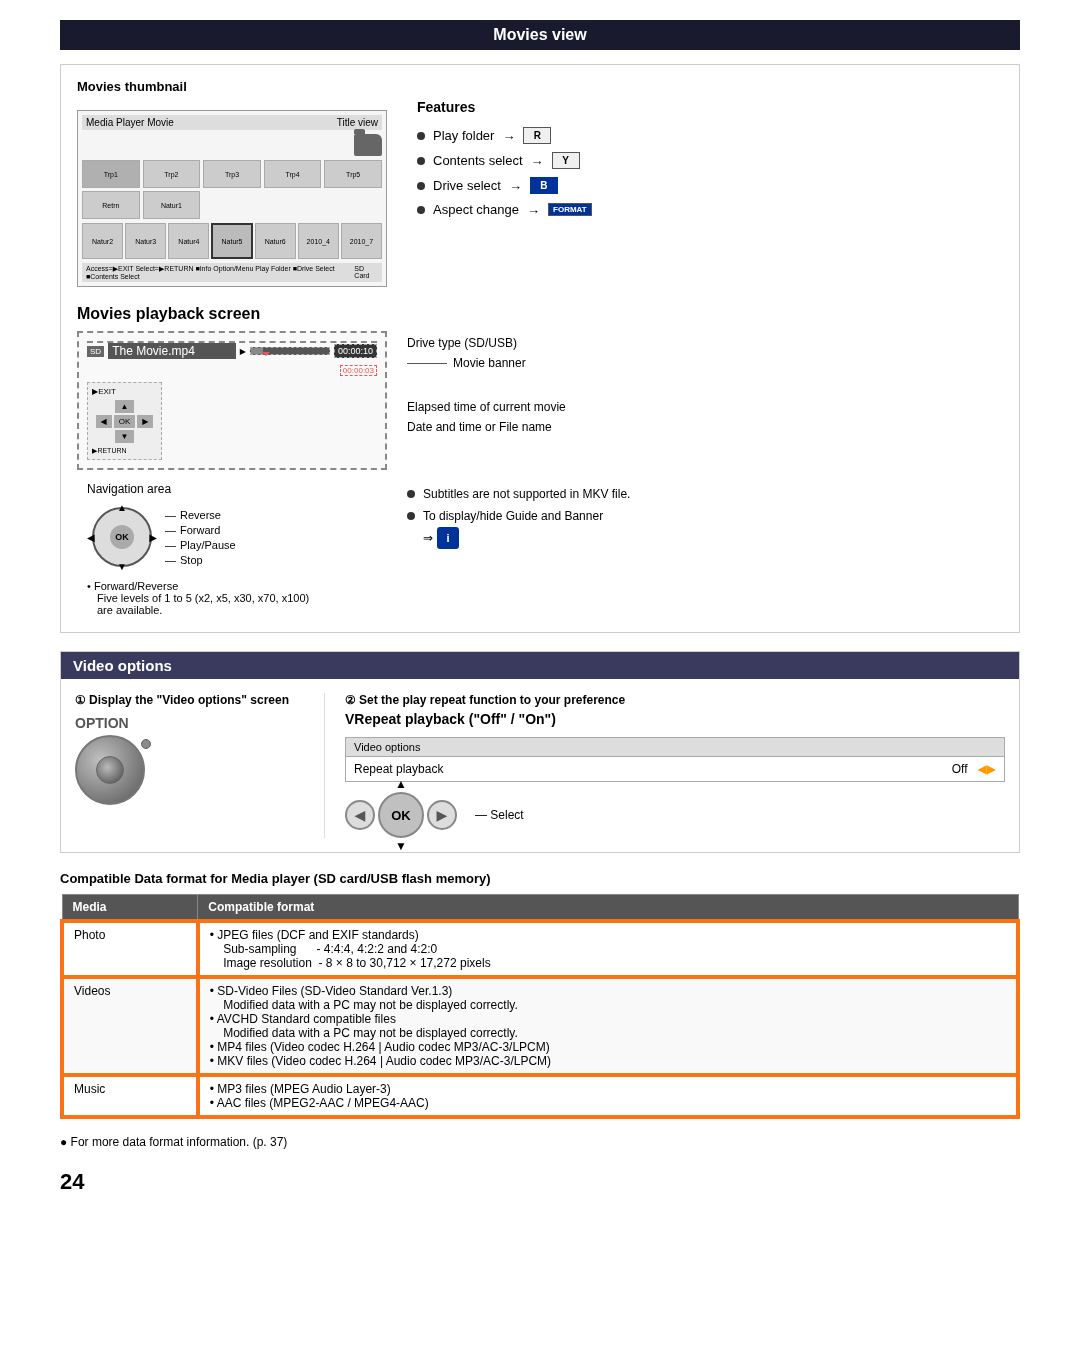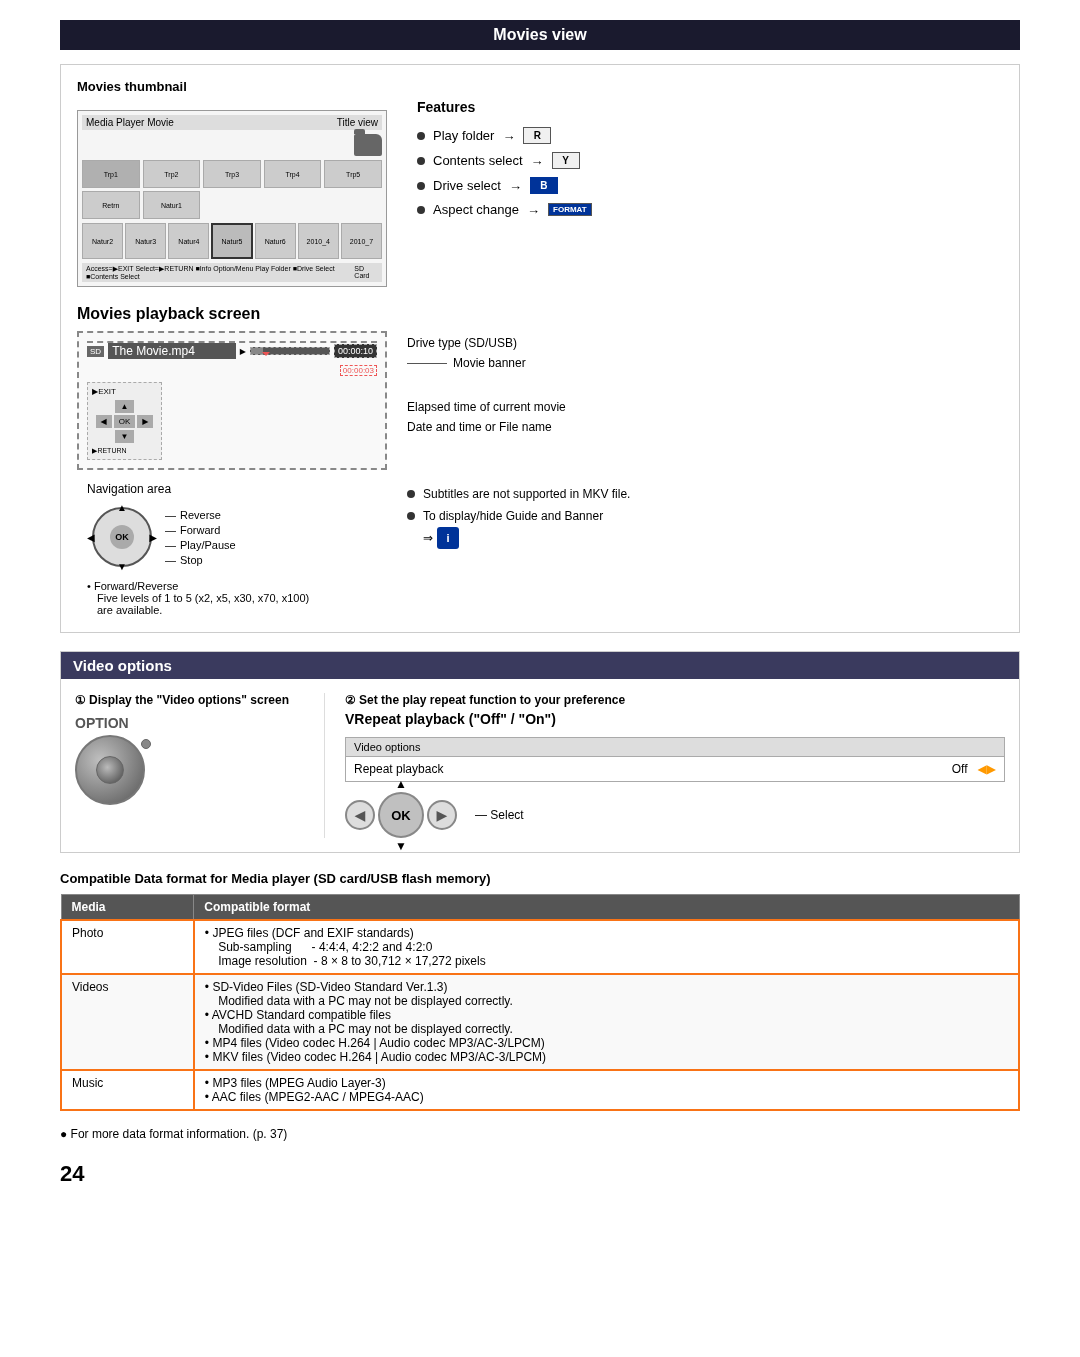--- a/index.html
+++ b/index.html
@@ -356,21 +356,21 @@
       background: #555;
       color: #fff;
       padding: 5px 10px;
       text-align: left;
       border: 1px solid #888;
       font-size: 12px;
       margin-top: 12px;
     }
     .compat-table td {
       padding: 5px 10px;
-      border: 2px solid #f97316;
+      border: 4px solid #f97316;
       vertical-align: top;
     }
     .compat-table tr:nth-child(even) td {
       background: #f9f9f9;
     }
     .media-label {
       font-weight: normal;
       white-space: nowrap;
     }
 

